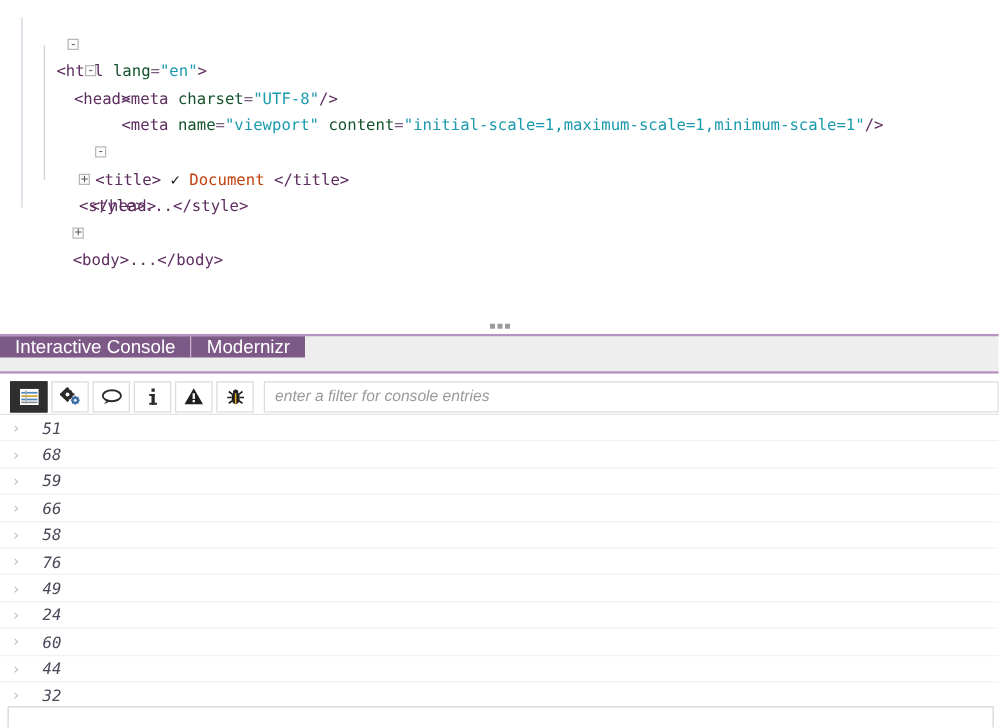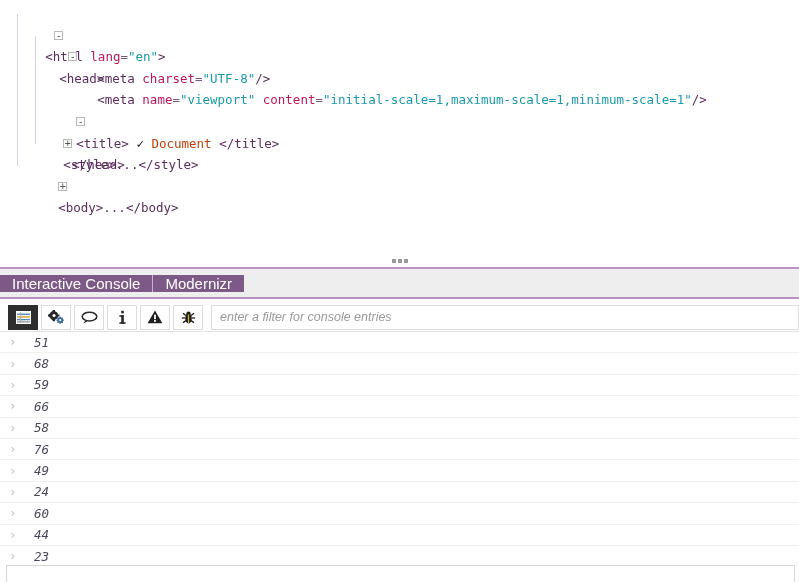--- a/index.html
+++ b/index.html
@@ -61,21 +61,21 @@
     font-family: "DejaVu Sans Mono", "Liberation Mono", monospace;
     font-size: 10px;
     vertical-align: middle;
     position: relative;
     top: -1px;
     box-sizing: border-box;
   }
 
   .tag     { color: #5c2d5e; }
   .punct   { color: #7a5c80; }
-  .attr    { color: #be185d; }
+  .attr    { color: #14532d; }
   .val     { color: #1a9aad; }
   .txt     { color: #c2410c; }
   .ellip   { color: #5c2d5e; }
   .check   { color: #111111; font-weight: bold; }
 
   .ind1 { padding-left: 14px; }
   .ind2 { padding-left: 32px; }
 
   
   .splitter {
@@ -107,21 +107,21 @@
     background: #ffffff;
     min-height: 0;
   }
 
   .tabbar {
     height: 32px;
     background: #eeeeee;
     border-top: 2px solid #b992c4;
     border-bottom: 2px solid #b992c4;
     display: flex;
-    align-items: center;
+    align-items: flex-start;
     box-sizing: border-box;
     flex: none;
   }
 
   .tab {
     display: flex;
     align-items: center;
     padding: 0 12px;
     background: #7d5987;
     color: #ffffff;
@@ -418,21 +418,21 @@
       <div class="entry">
         <span class="entry-arrow">›</span>
         <span class="entry-val">60</span>
       </div>
       <div class="entry">
         <span class="entry-arrow">›</span>
         <span class="entry-val">44</span>
       </div>
       <div class="entry">
         <span class="entry-arrow">›</span>
-        <span class="entry-val">23</span>
+        <span class="entry-val">32</span>
       </div>
     </div>
 
     <div class="cmdbar">
       <input class="cmdinput" type="text" placeholder="" style="">
     </div>
 
   </div>
 </div>
 

